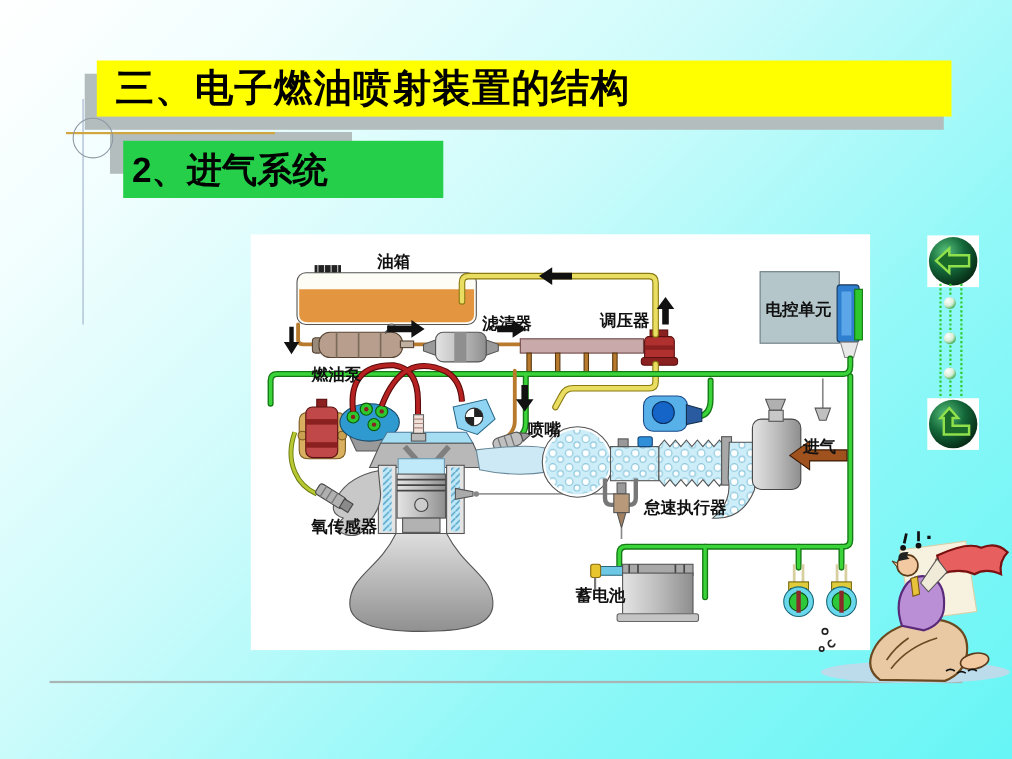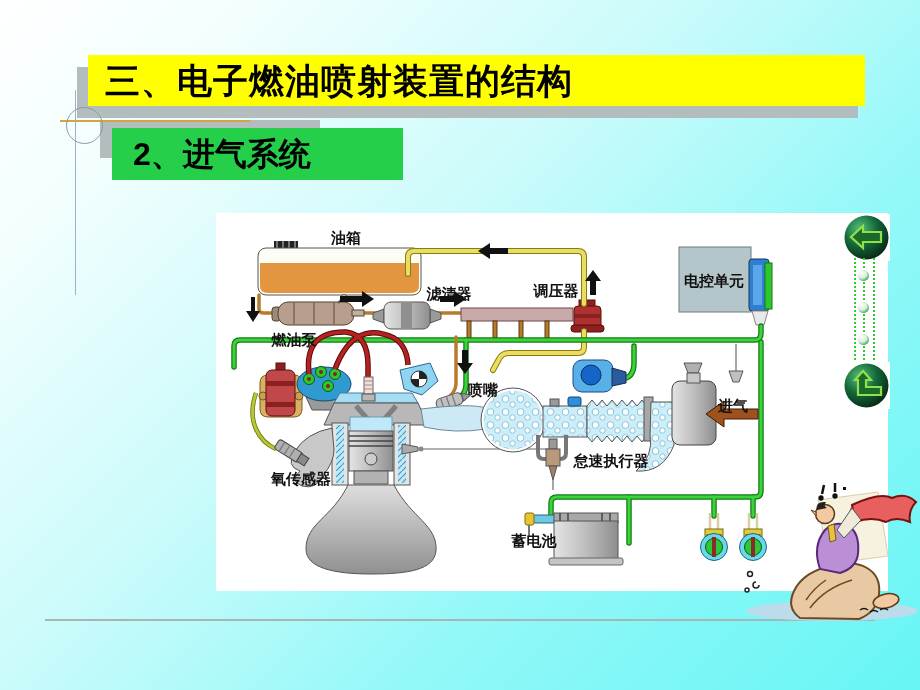--- a/index.html
+++ b/index.html
@@ -12,24 +12,24 @@
   .goldline{left:60px;top:120px;width:190px;height:2px;background:#d2a63e;}
   .circle{left:66px;top:107px;width:35px;height:35px;border:1px solid #8f9aa5;border-radius:50%;}
   .footline{left:45px;top:619px;width:830px;height:2px;background:#a9b4b4;}
   
   .title-shadow{left:77px;top:67px;width:781px;height:51px;background:#b3bdbd;}
   .title-bar{left:88px;top:55px;width:777px;height:51px;background:#ffff00;
     color:#000;font-weight:bold;font-size:35px;line-height:52px;padding-left:17px;
     letter-spacing:1px;white-space:nowrap;box-sizing:border-box;}
   .subtitle-shadow{left:100px;top:120px;width:220px;height:38px;background:#b3bdbd;}
   .subtitle-bar{left:112px;top:128px;width:291px;height:52px;background:#25cf4a;
-    color:#000;font-weight:bold;font-size:32px;line-height:53px;padding-left:21px;
+    color:#000;font-weight:bold;font-size:32px;line-height:53px;padding-left:8px;
     white-space:nowrap;box-sizing:border-box;}
   
-  .diagram{left:216px;top:213px;width:672px;height:378px;background:#ffffff;}
+  .diagram{left:228px;top:213px;width:563px;height:378px;background:#ffffff;}
   .diagram svg{display:block;}
   text.lbl{font-family:"Liberation Sans","DejaVu Sans",sans-serif;font-size:15px;font-weight:600;fill:#111;}
   .wireO{fill:none;stroke:#157a15;stroke-width:5.5;stroke-linecap:round;}
   .wireI{fill:none;stroke:#3ad43a;stroke-width:3;stroke-linecap:round;}
   .fuelO{fill:none;stroke:#8a7a10;stroke-width:6;stroke-linecap:round;}
   .fuelI{fill:none;stroke:#e9de62;stroke-width:4;stroke-linecap:round;}
   .brown{fill:none;stroke:#b87b2e;stroke-width:3.5;stroke-linecap:round;}
   .arr{fill:#111;stroke:none;}
   
   .navsq{width:47px;height:47px;background:#fff;}

